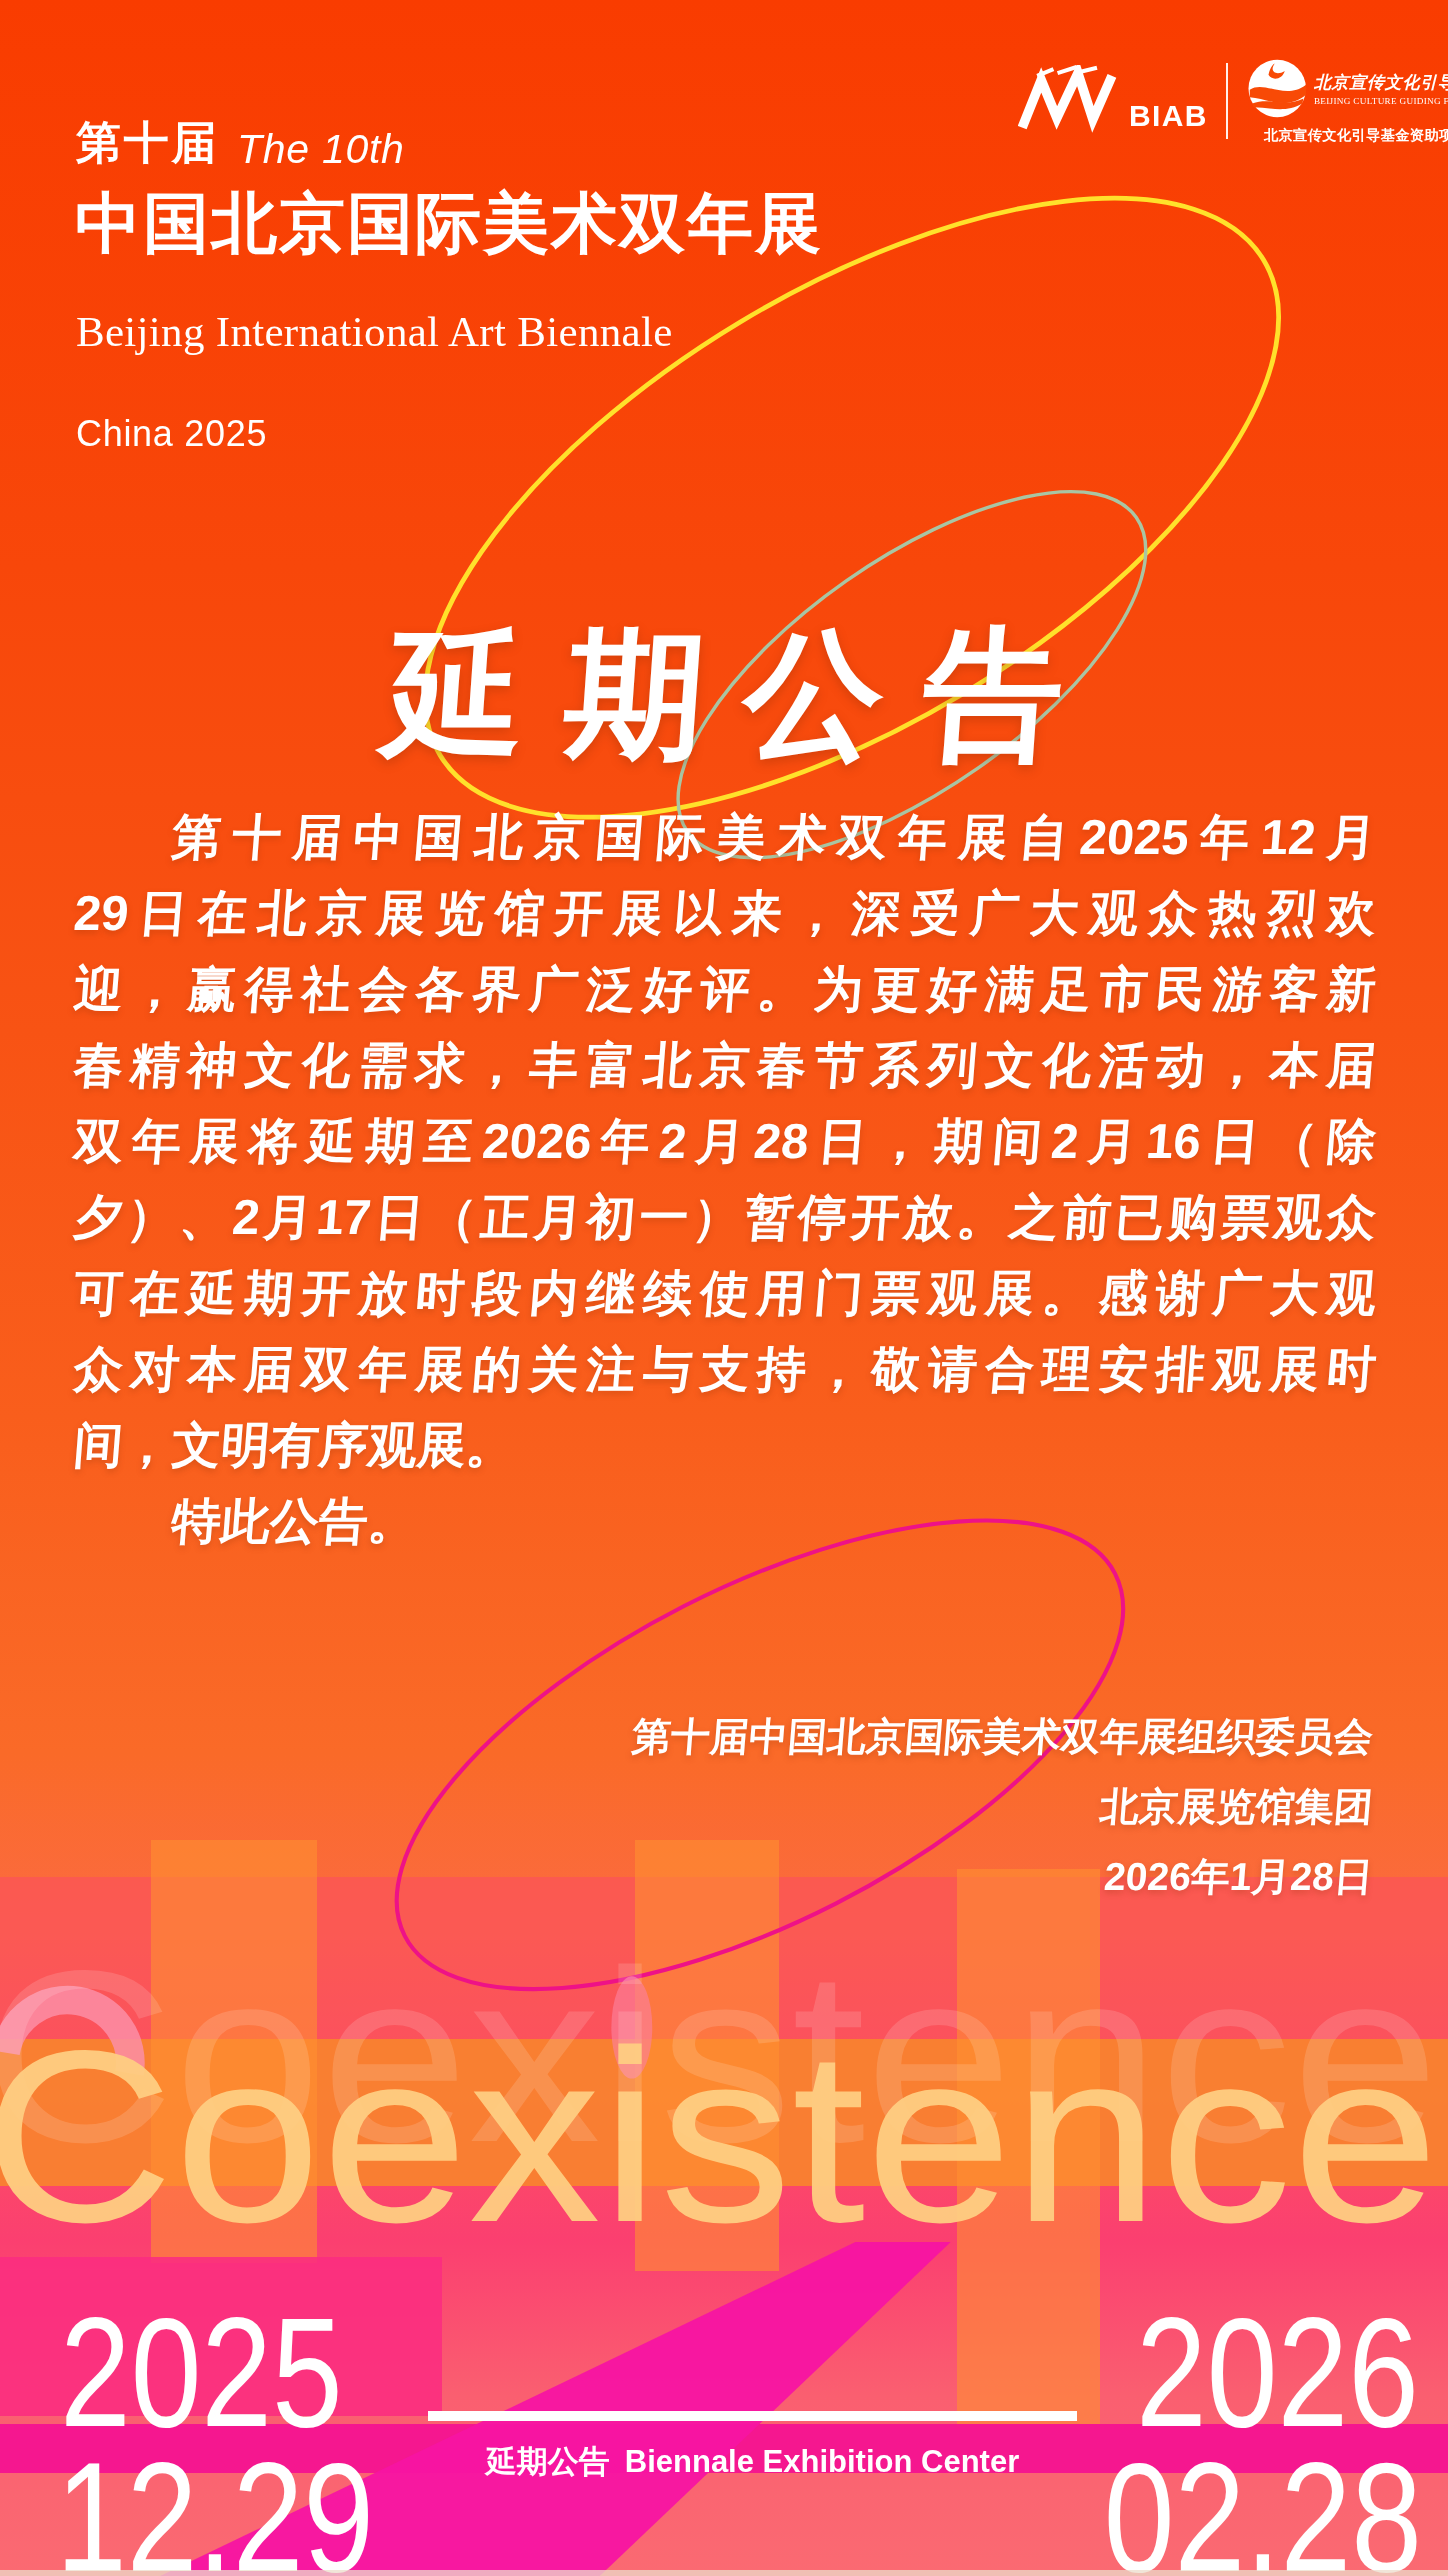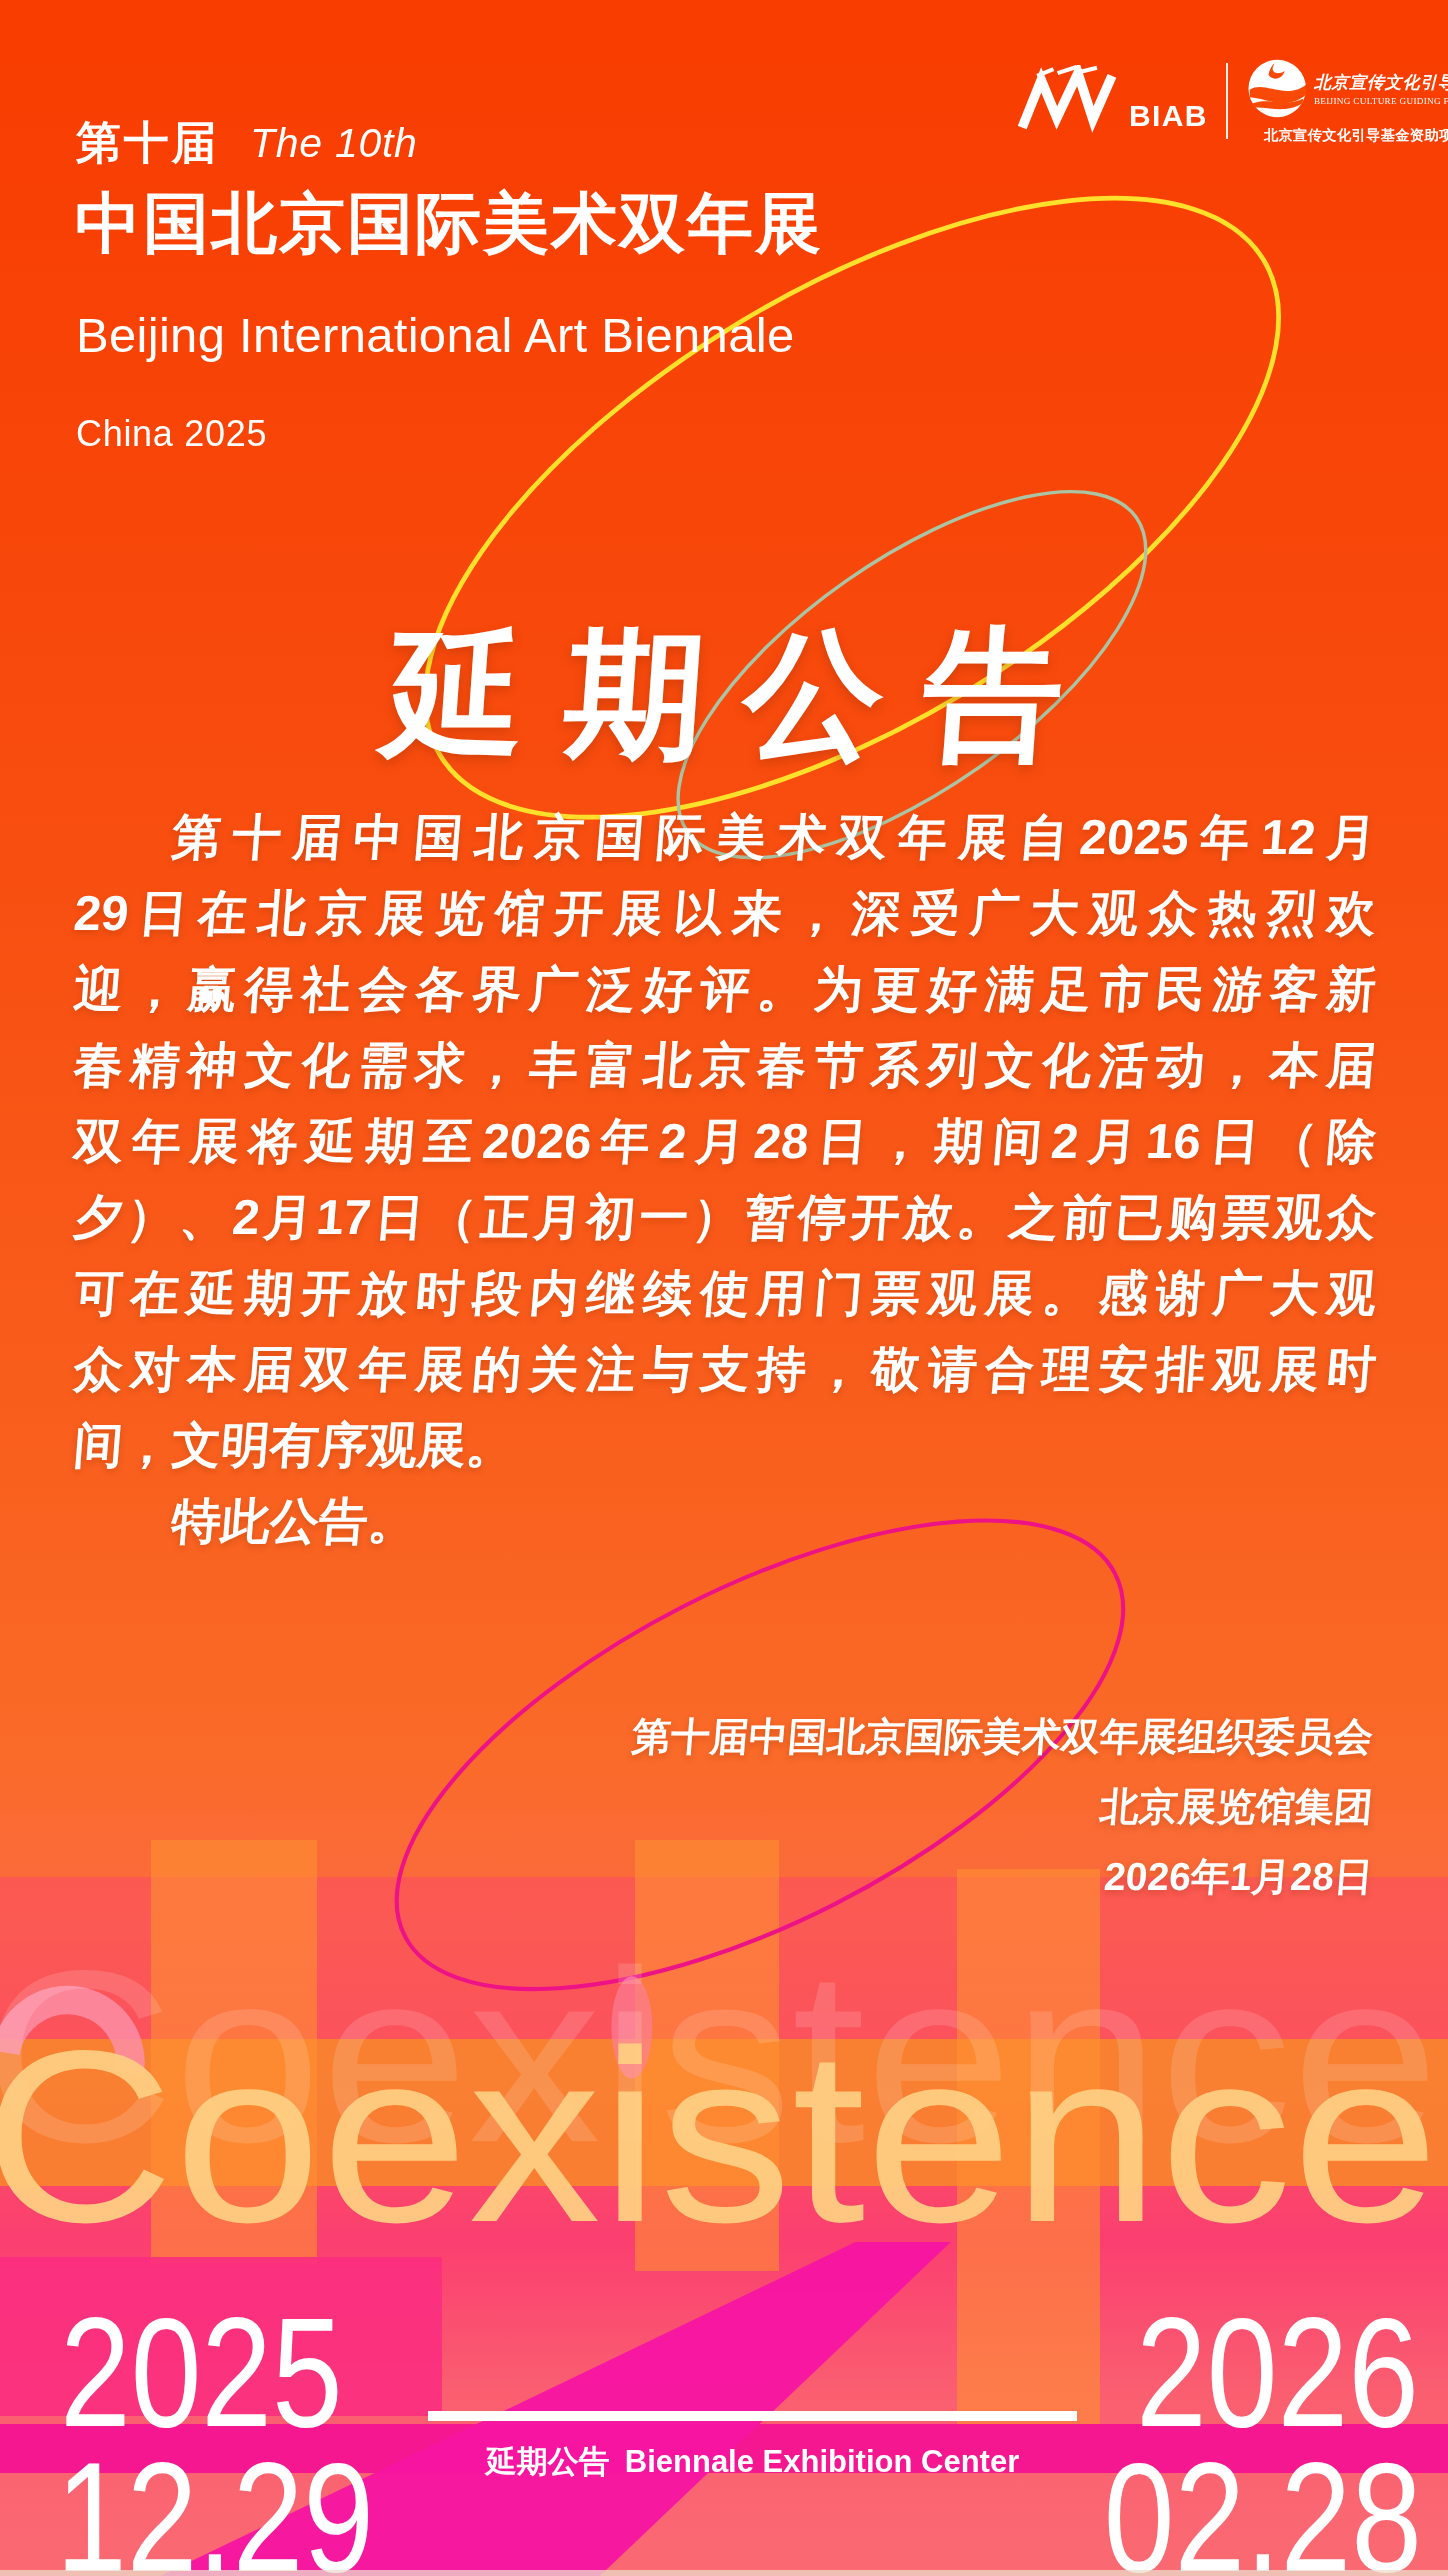--- a/index.html
+++ b/index.html
@@ -26,25 +26,25 @@
   
   .coexist-echo{
     left:-17px;top:1934px;font-size:245px;font-weight:400;line-height:1;
     color:#ffffff;opacity:.14;white-space:nowrap;transform:scaleX(1.08);transform-origin:left;
   }
   .coexist{
     left:-17px;top:2014px;font-size:245px;font-weight:400;line-height:1;
     color:#ffce82;opacity:.95;white-space:nowrap;transform:scaleX(1.08);transform-origin:left;
   }
   
-  .brand-line1{left:76px;top:113px;display:flex;align-items:center;gap:31px;}
+  .brand-line1{left:76px;top:113px;display:flex;align-items:flex-end;gap:18px;}
   .brand-edition-cn{font-size:45px;font-weight:800;letter-spacing:2.7px;}
   .brand-edition-en{font-size:41px;font-weight:500;font-style:italic;letter-spacing:0.7px;}
   .brand-title-cn{left:75px;top:179px;font-size:66px;font-weight:700;letter-spacing:2px;white-space:nowrap;}
-  .brand-title-en{left:76px;top:307px;font-size:49px;font-weight:400;letter-spacing:0.3px;}
+  .brand-title-en{left:76px;top:307px;font-size:43px;font-weight:400;letter-spacing:0.3px;font-family:Liberation Serif, serif;}
   .brand-year{left:76px;top:413px;font-size:36px;font-weight:400;letter-spacing:0.7px;}
   
   .logo-row{top:57px;right:4.1px;display:flex;align-items:flex-start;gap:17.7px;}
   .biab-group{display:flex;align-items:flex-end;gap:2px;padding-top:8.2px;}
   .biab-label{font-size:30px;font-weight:700;letter-spacing:1.4px;line-height:1;padding-bottom:2.7px;}
   .logo-divider{width:2.7px;height:76px;background:#fff;opacity:.92;margin-top:5.5px;}
   .fund-group{width:199px;display:flex;flex-direction:column;}
   .fund-top{display:flex;gap:5.5px;align-items:center;}
   .fund-texts{display:flex;flex-direction:column;gap:1.4px;width:131px;}
   .fund-title-cn{font-size:17px;font-weight:700;letter-spacing:0.7px;white-space:nowrap;font-style:italic;}

